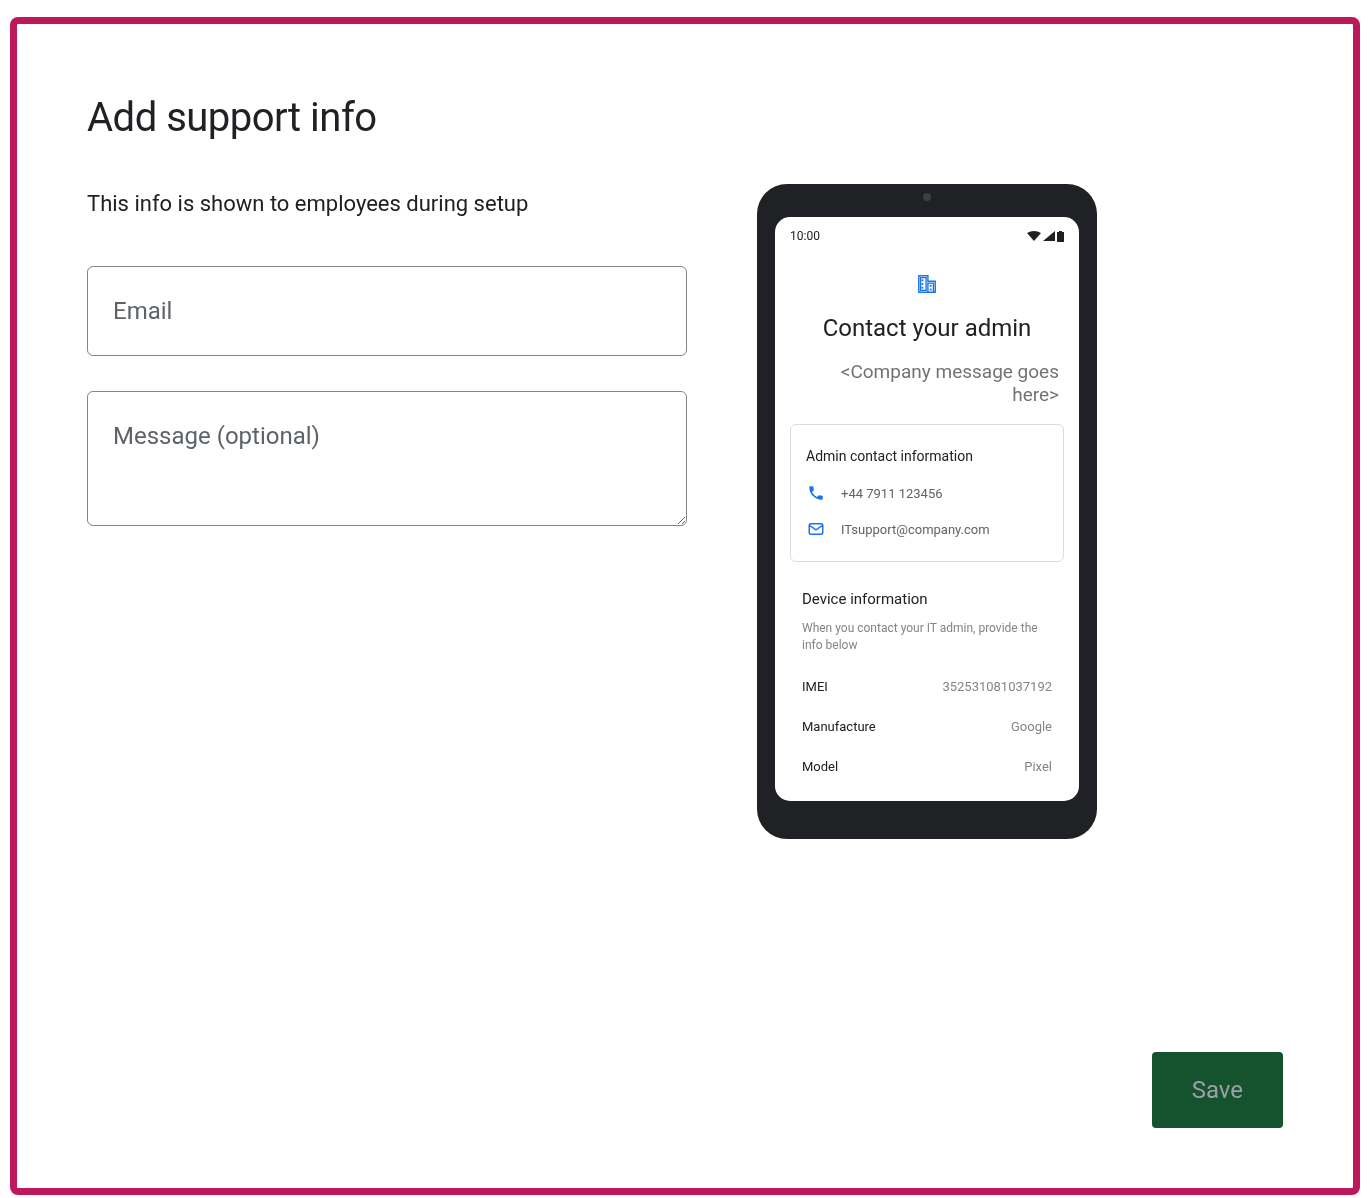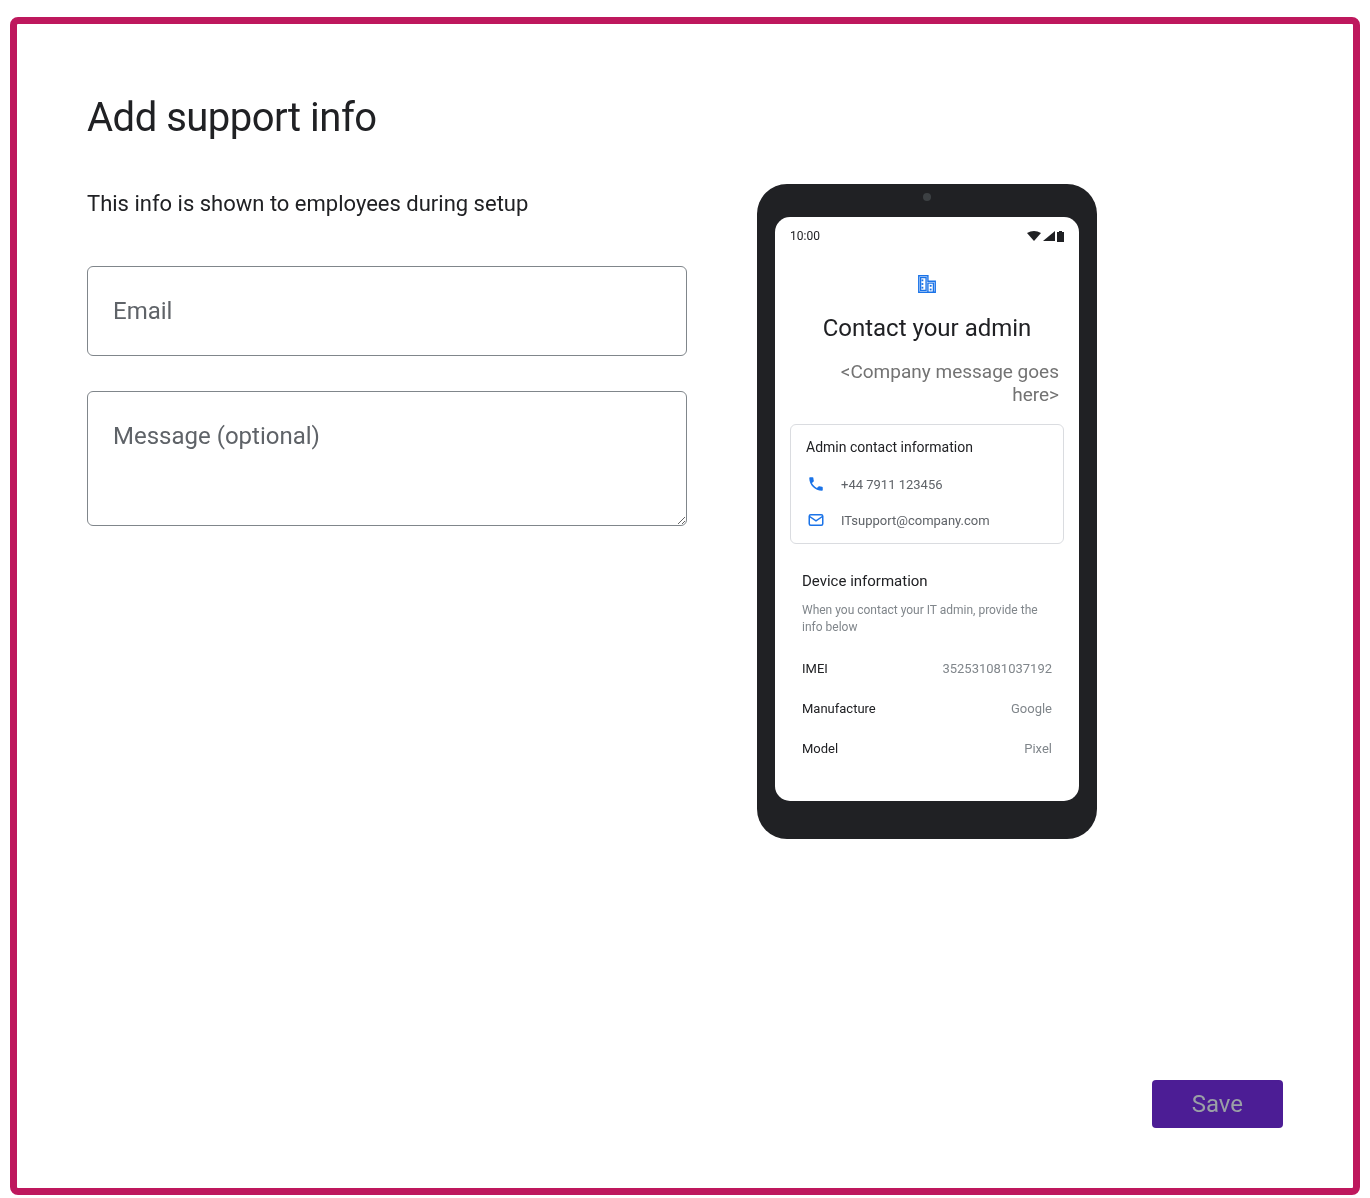--- a/index.html
+++ b/index.html
@@ -134,21 +134,21 @@
     .company-msg {
       font-size: 19px;
       color: #737373;
       text-align: right;
       margin-bottom: 18px;
       padding: 0 5px;
     }
     .admin-card {
       border: 1px solid #dadce0;
       border-radius: 6px;
-      padding: 14px 15px;
+      padding: 23px 15px;
       text-align: left;
       margin-bottom: 28px;
     }
     .admin-card-title {
       font-size: 14px;
       color: #202124;
       margin-bottom: 20px;
     }
     .contact-row {
       display: flex;
@@ -191,24 +191,24 @@
     .device-label {
       color: #202124;
     }
     .device-value {
       color: #80868b;
     }
     .save-button {
       position: absolute;
       bottom: 60px;
       right: 70px;
-      background: #4c1d95;
+      background: #14532d;
       color: #9aa0a6;
       border: none;
-      padding: 10px 40px;
+      padding: 24px 40px;
       font-size: 24px;
       font-family: inherit;
       border-radius: 4px;
       cursor: pointer;
     }
   </style>
 </head>
 <body>
 
 <div class="card">

